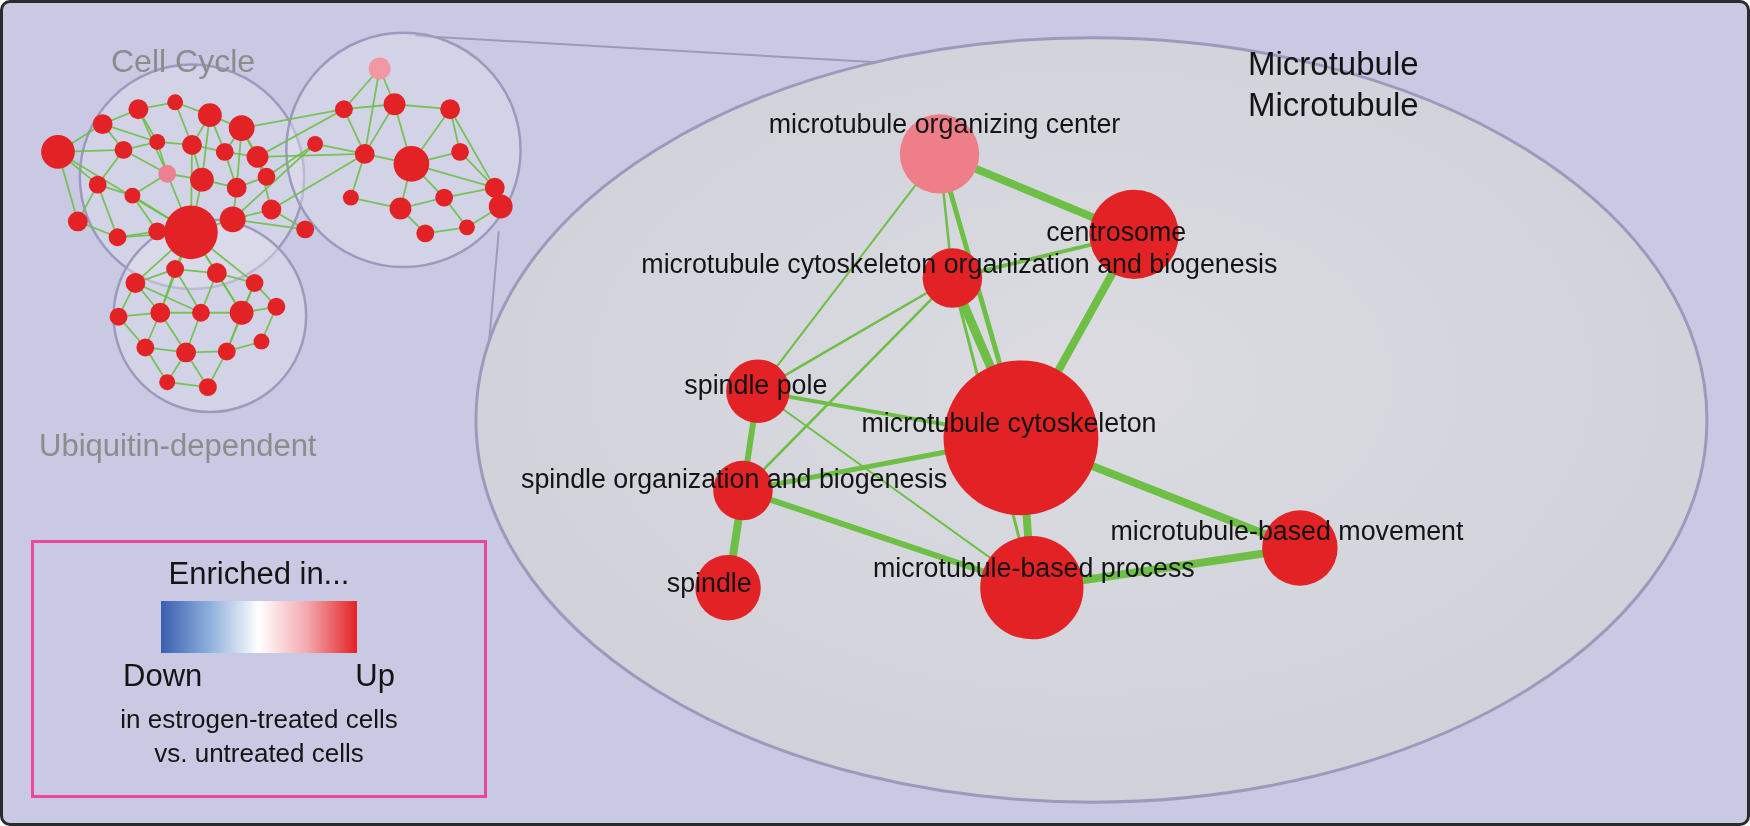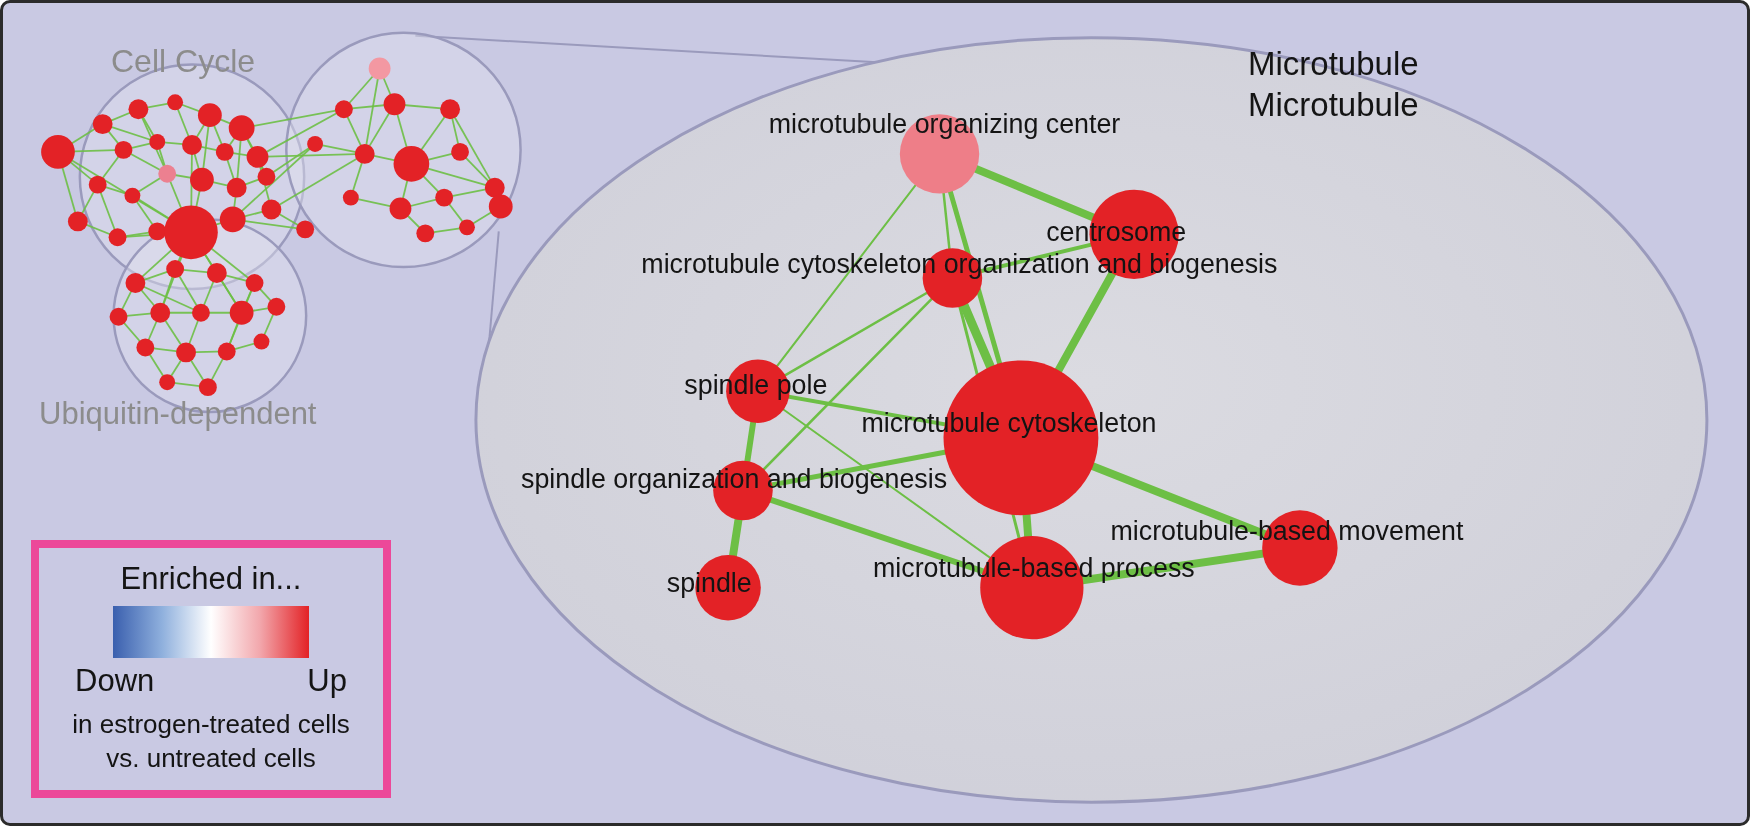--- a/index.html
+++ b/index.html
@@ -11,25 +11,25 @@
     border-radius:10px;
     overflow:hidden;
     font-family:"Liberation Sans",sans-serif;
   }
   svg.net{position:absolute;left:0;top:0;width:100%;height:100%;}
   svg.net text{font-family:"Liberation Sans",sans-serif;}
   .lbl{position:absolute;white-space:nowrap;}
   .gray{color:#8c8c8c;}
   .black{color:#141414;}
   #cellcycle-label{left:108px;top:40px;font-size:32px;}
-  #ubiq-label{left:36px;top:392px;font-size:31px;line-height:1.25;}
+  #ubiq-label{left:36px;top:424px;font-size:31px;line-height:1.25;}
   #micro-label{left:1245px;top:40px;width:280px;text-align:left;font-size:33px;line-height:1.25;white-space:normal;}
   .legend{
-    position:absolute;left:28px;top:537px;width:360px;height:258px;
-    box-sizing:border-box;border:8px solid #ec4899;
+    position:absolute;left:28px;top:537px;width:456px;height:258px;
+    box-sizing:border-box;border:3px solid #ec4899;
     text-align:center;color:#141414;
   }
   .legend-title{font-size:31px;margin-top:13px;}
   .grad{width:196px;height:52px;margin:9px auto 0;}
   .updown{display:flex;justify-content:space-between;width:272px;margin:5px auto 0;font-size:31px;gap:28px;}
   .caption{font-size:26px;margin-top:9px;line-height:1.3;text-align:center;}
 </style>
 </head>
 <body>
 

